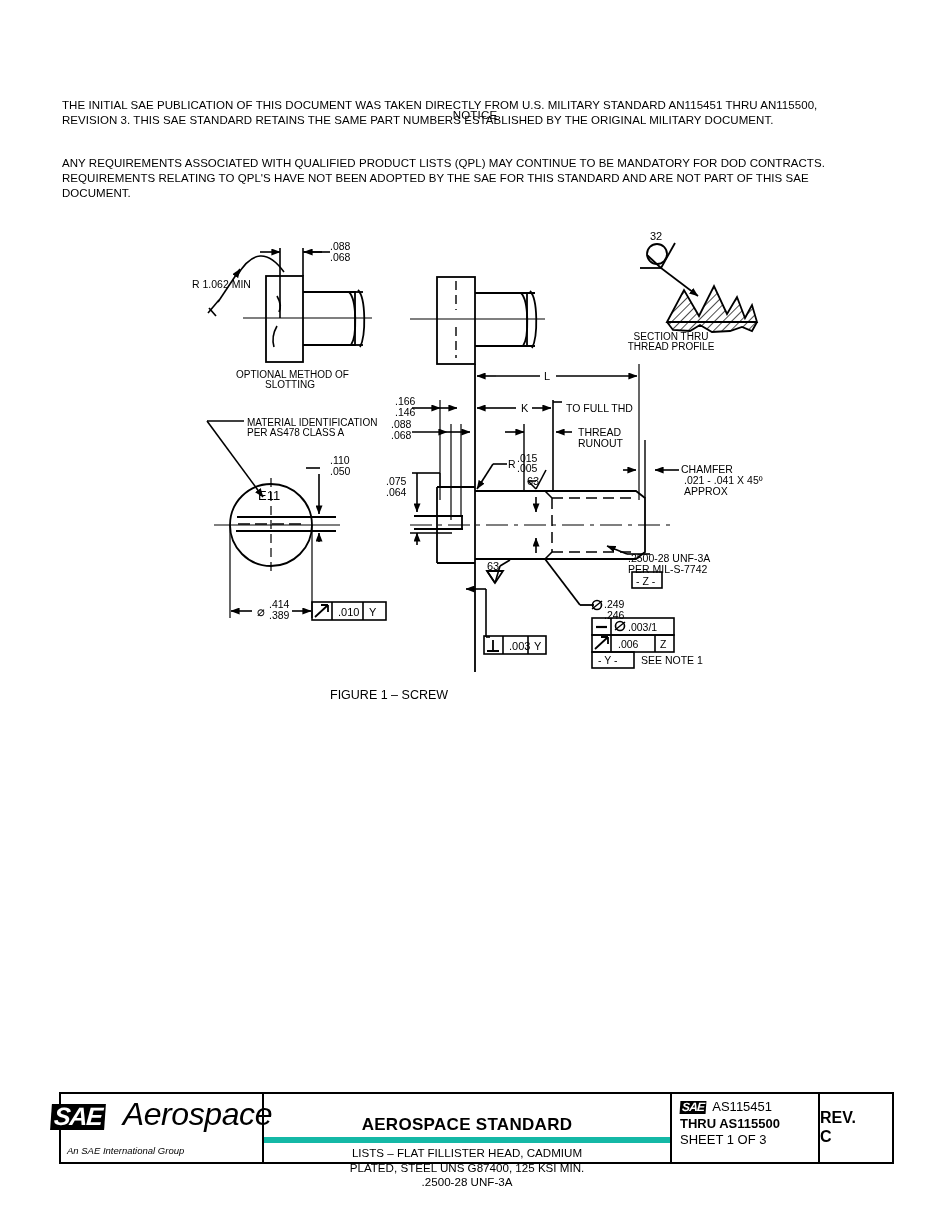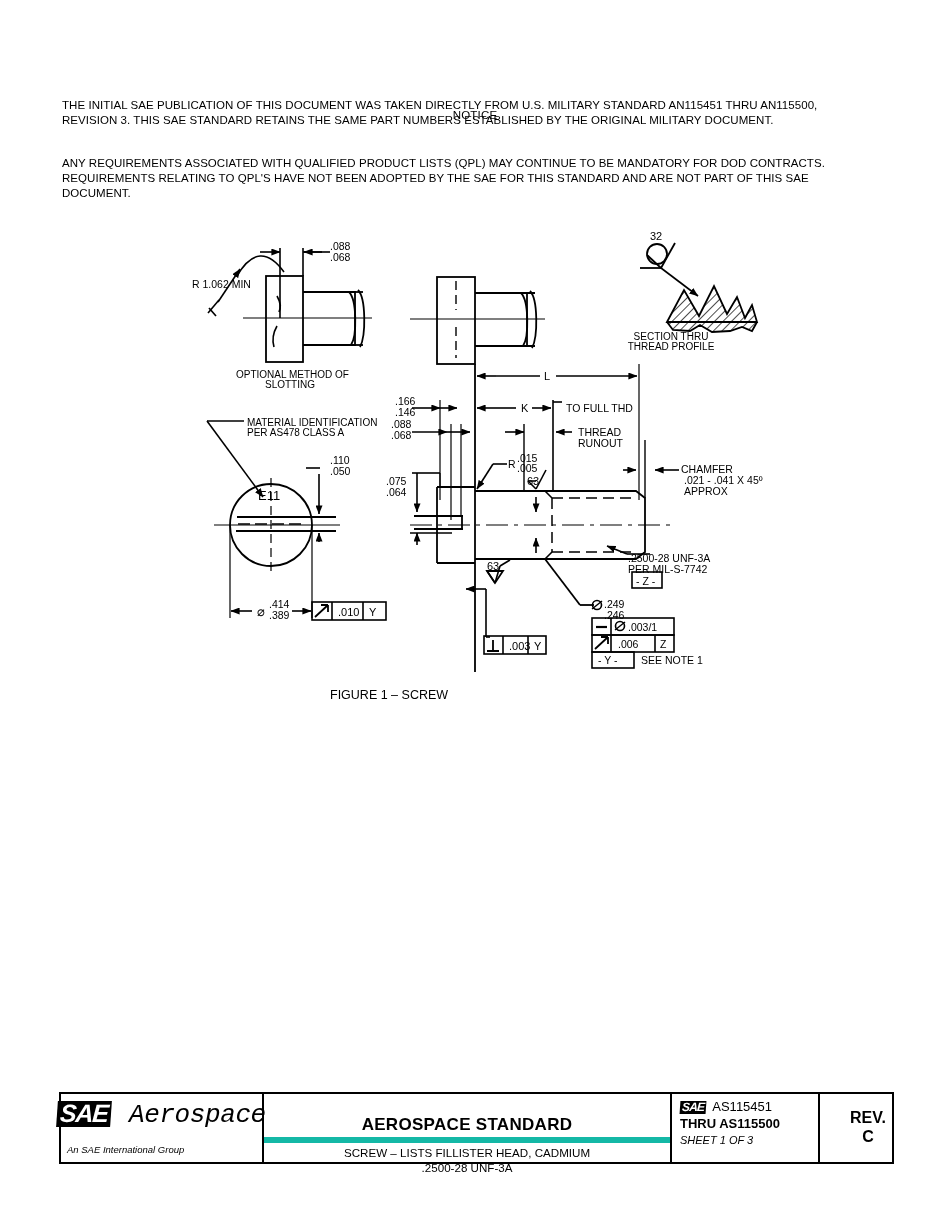--- a/index.html
+++ b/index.html
@@ -97,23 +97,23 @@
     letter-spacing: -1.2px;
     background: #000;
     color: #fff;
     padding: 0 3px 1px 3px;
     line-height: 25px;
     display: inline-block;
     transform: skewX(-4deg);
   }
   .logo-row { display: flex; align-items: baseline; }
   .aero-word {
-    font-family: Liberation Mono, monospace;
+    font-family: Liberation Sans, sans-serif;
     font-style: italic;
-    font-size: 26px;
+    font-size: 32px;
     letter-spacing: -0.4px;
     line-height: 27px;
     margin-left: 18px;
   }
   .logo-sub {
     font-family: "Liberation Sans", sans-serif;
     font-style: italic;
     font-size: 9.5px;
     margin-top: 15px;
     align-self: flex-start;
@@ -157,29 +157,28 @@
     background: #000;
     color: #fff;
     padding: 0 2px;
     line-height: 13px;
     display: inline-block;
     transform: skewX(-4deg);
     margin-right: 6px;
   }
   #tb-num-id { font-weight: normal; font-size: 13px; }
   #tb-num-thru { font-weight: bold; font-size: 13px; display:block; margin-top:0;}
-  #tb-num-sheet { font-size: 11px; display:block;font-style:italic; }
+  #tb-num-sheet { font-size: 13px; display:block; }
   #tb-rev {
     width: 72px;
-    text-align: center;
+    text-align: left;
     font-size: 16px;
     font-weight: bold;
     padding-top: 14px;
     line-height: 19px;
-    padding-left: 24px;
   }
 </style>
 </head>
 <body>
 
 <div class="page">
 
   <div id="notice-heading">NOTICE</div>
   <div class="notice-para" id="notice-p1">THE  INITIAL SAE PUBLICATION OF THIS DOCUMENT WAS TAKEN DIRECTLY FROM  U.S. MILITARY STANDARD AN115451 THRU AN115500, REVISION 3. THIS SAE STANDARD RETAINS THE SAME PART NUMBERS ESTABLISHED BY THE ORIGINAL MILITARY DOCUMENT.</div>
   <div class="notice-para" id="notice-p2">ANY REQUIREMENTS ASSOCIATED WITH QUALIFIED PRODUCT LISTS (QPL) MAY CONTINUE TO BE MANDATORY FOR DOD CONTRACTS.  REQUIREMENTS RELATING TO QPL'S HAVE NOT BEEN ADOPTED BY THE SAE FOR THIS STANDARD AND ARE NOT PART OF THIS SAE DOCUMENT.</div>
@@ -459,21 +458,22 @@
       <div class="logo-row">
         <span class="sae-wordmark">SAE</span>
         <span class="aero-word">Aerospace</span>
       </div>
       <div class="logo-sub">An SAE International Group</div>
     </div>
 
     <div class="tb-cell" id="tb-desc">
       <div id="tb-desc-title">AEROSPACE STANDARD</div>
       <div id="tb-desc-body">
-        <div>SCREW – LISTS FILLISTER HEAD, CADMIUM</div>
+        <div>LISTS – FLAT FILLISTER HEAD, CADMIUM</div>
+        <div>PLATED, STEEL UNS G87400, 125 KSI MIN.</div>
         <div>.2500-28 UNF-3A</div>
       </div>
     </div>
 
     <div class="tb-cell" id="tb-num">
       <div class="n-row1">
         <span class="sae-mini">SAE</span>
         <span id="tb-num-id">AS115451</span>
       </div>
       <span id="tb-num-thru">THRU AS115500</span>

